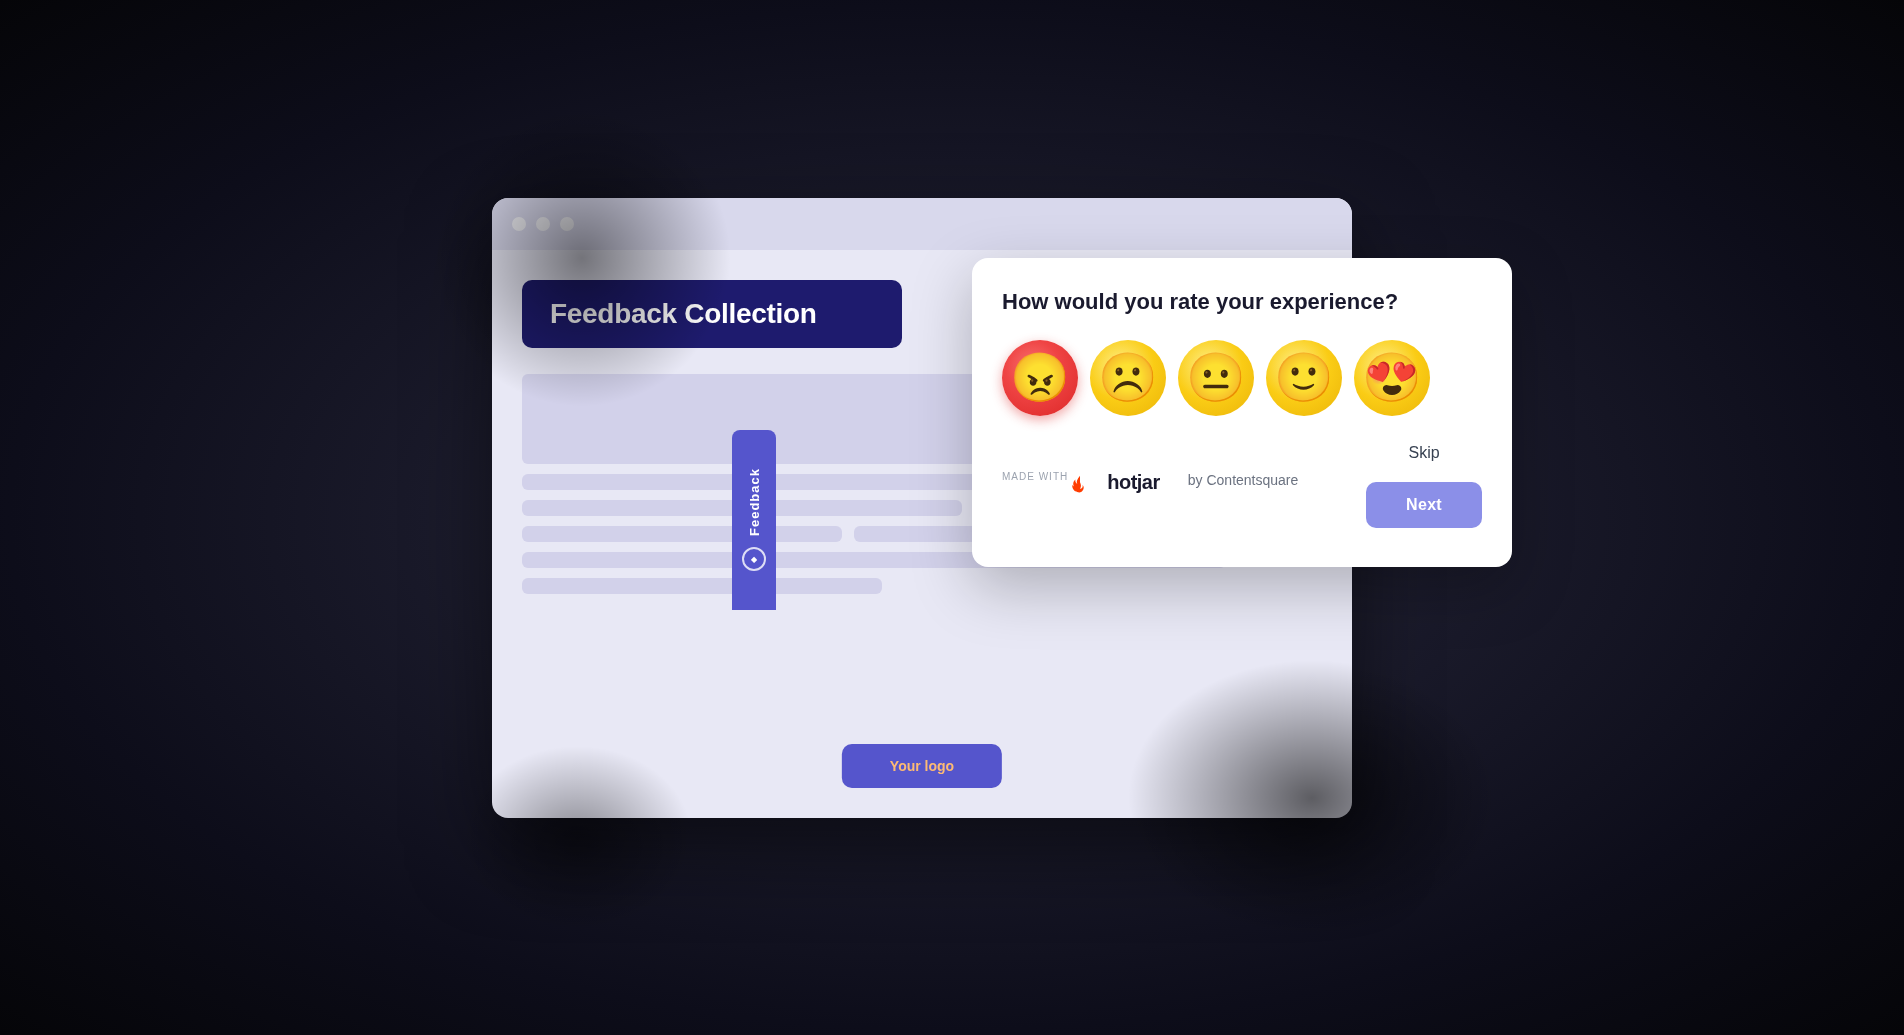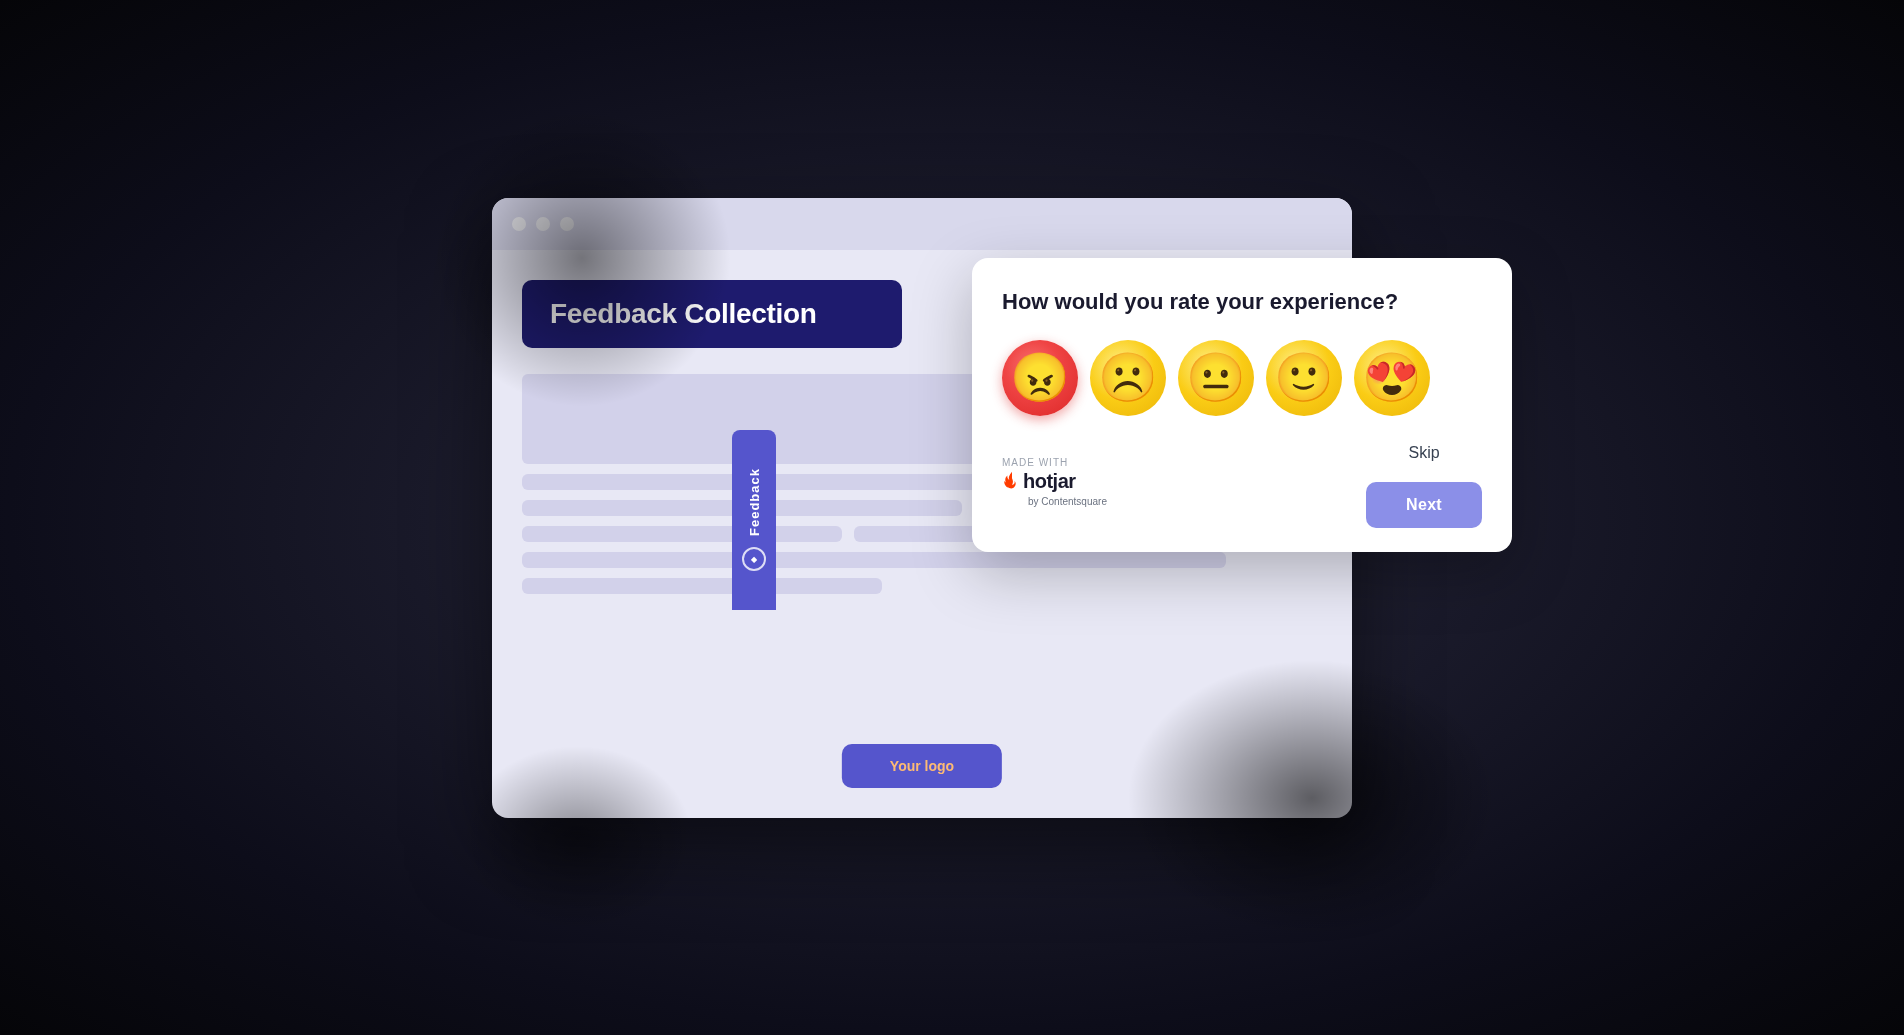--- a/index.html
+++ b/index.html
@@ -176,21 +176,21 @@
 
     
     .survey-card {
       position: absolute;
       top: 120px;
       right: -80px;
       width: 540px;
       background: white;
       border-radius: 16px;
       box-shadow: 0 20px 60px rgba(0,0,0,0.25);
-      padding: 30px 30px 24px 30px;
+      padding: 30px 30px 39px 30px;
       z-index: 10;
     }
 
     .survey-question {
       font-size: 22px;
       font-weight: 700;
       color: #1a1a2e;
       margin-bottom: 24px;
       line-height: 1.3;
     }
@@ -250,53 +250,52 @@
     }
 
     .survey-footer {
       display: flex;
       align-items: center;
       justify-content: space-between;
     }
 
     .made-with {
       display: flex;
-      flex-direction: column;
       gap: 2px;
     }
 
     .made-with-label {
       font-size: 10px;
       color: #9ca3af;
       text-transform: uppercase;
       letter-spacing: 1px;
       font-weight: 500;
     }
 
     .hotjar-logo {
       display: flex;
-      align-items: flex-start;
-      gap: 1px;
+      align-items: flex-end;
+      gap: 17px;
     }
 
     .hotjar-icon {
       width: 20px;
       height: 20px;
       fill: #ff3c00;
     }
 
     .hotjar-name {
       font-size: 20px;
       font-weight: 700;
       color: #1a1a2e;
       letter-spacing: -0.5px;
     }
 
     .contentsquare-text {
-      font-size: 10px;
+      font-size: 14px;
       color: #6b7280;
       margin-top: 1px;
       margin-left: 26px;
     }
 
     .survey-actions {
       display: flex;
       align-items: center;
       gap: 12px;
       flex-direction: column;

